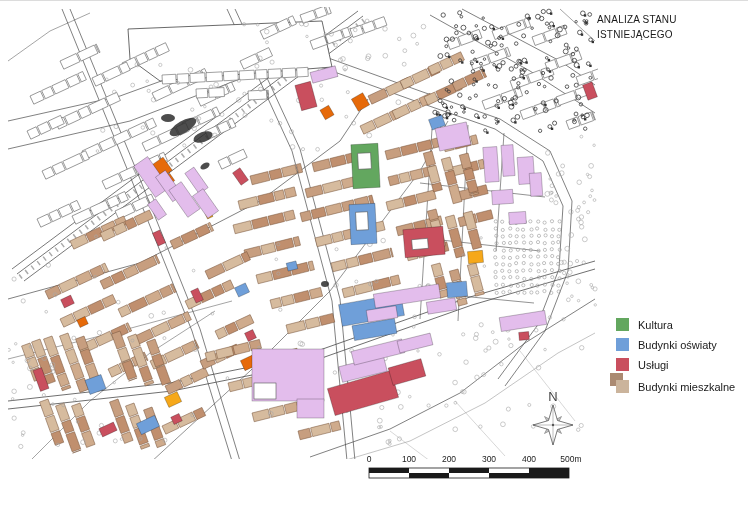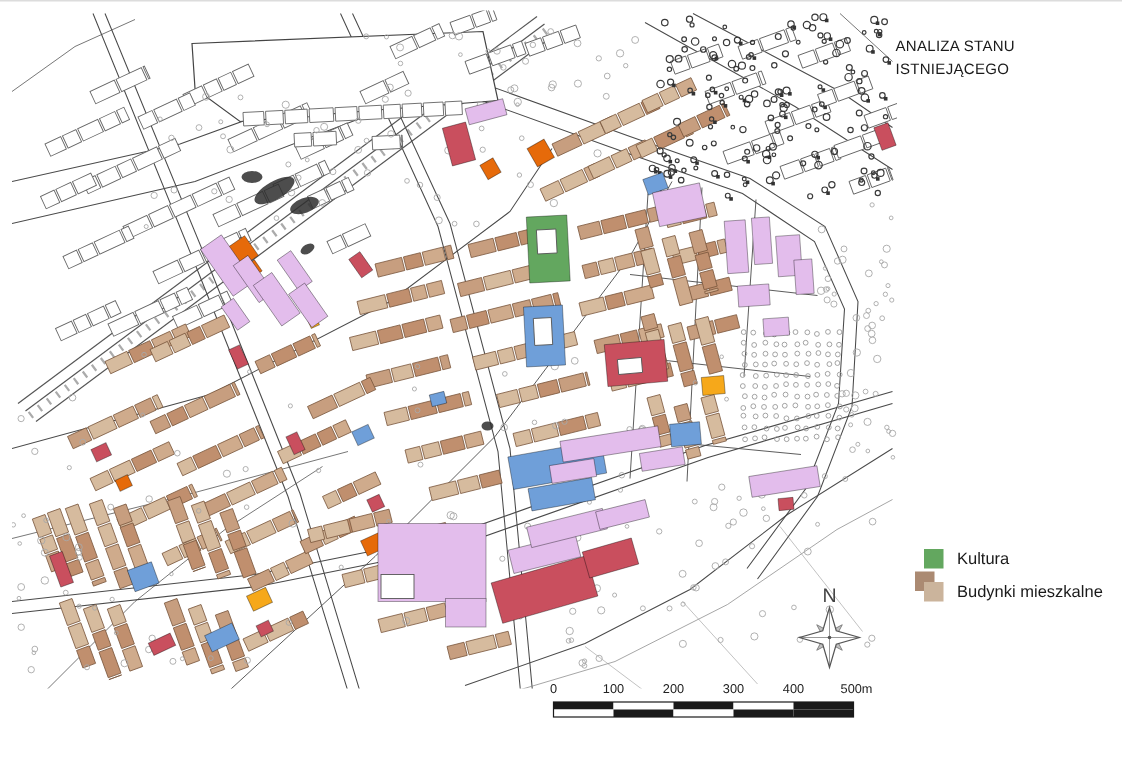--- a/index.html
+++ b/index.html
@@ -1,23 +1,23 @@
 <!DOCTYPE html>
 <html><head>
 <meta charset="utf-8">
 <style>
   html,body{margin:0;padding:0;background:#fff;}
   .page{position:relative;width:748px;height:511px;background:#fff;overflow:hidden;
         border-top:1px solid #dcdcdc;border-bottom:1px solid #dcdcdc;
         font-family:"Liberation Sans",sans-serif;}
   #mapsvg{position:absolute;left:0;top:0;}
-  .title{position:absolute;left:597px;top:24px;width:150px;font-size:10px;line-height:1.45;
+  .title{position:absolute;left:597px;top:12px;width:150px;font-size:10px;line-height:1.45;
          color:#1a1a1a;letter-spacing:.2px;}
   .legend{position:absolute;left:616px;top:317px;}
-  .li{display:flex;align-items:center;margin-bottom:7px;height:13px;margin-top:48px;}
+  .li{display:flex;align-items:center;margin-bottom:7px;height:13px;}
   .sw{width:13px;height:13px;margin-right:9px;flex:none;}
   .lb{font-size:11px;color:#1a1a1a;white-space:nowrap;}
   .li.double{margin-top:9px;text-align:right;}
   .dsw{position:relative;width:13px;height:13px;margin-right:9px;flex:none;}
   .dsw span{position:absolute;width:13px;height:13px;}
   .dsw .back{left:-6px;top:-7px;}
   .dsw .front{left:0;top:0;}
 </style>
 </head>
 <body>
@@ -1143,20 +1143,28 @@
 
   <div class="title">
     <div>ANALIZA STANU ISTNIEJĄCEGO</div>
   </div>
 
   <div class="legend">
     <div class="li">
       <span class="sw" style="background: rgb(99, 167, 95);"></span>
       <span class="lb">Kultura</span>
     </div>
+    <div class="li">
+      <span class="sw" style="background: rgb(111, 159, 217);"></span>
+      <span class="lb">Budynki oświaty</span>
+    </div>
+    <div class="li">
+      <span class="sw" style="background: rgb(201, 79, 94);"></span>
+      <span class="lb">Usługi</span>
+    </div>
     <div class="li double">
       <span class="dsw">
         <span class="back" style="background: rgb(171, 138, 114);"></span>
         <span class="front" style="background: rgb(203, 180, 156);"></span>
       </span>
       <span class="lb">Budynki mieszkalne</span>
     </div>
   </div>
 
 </div>

